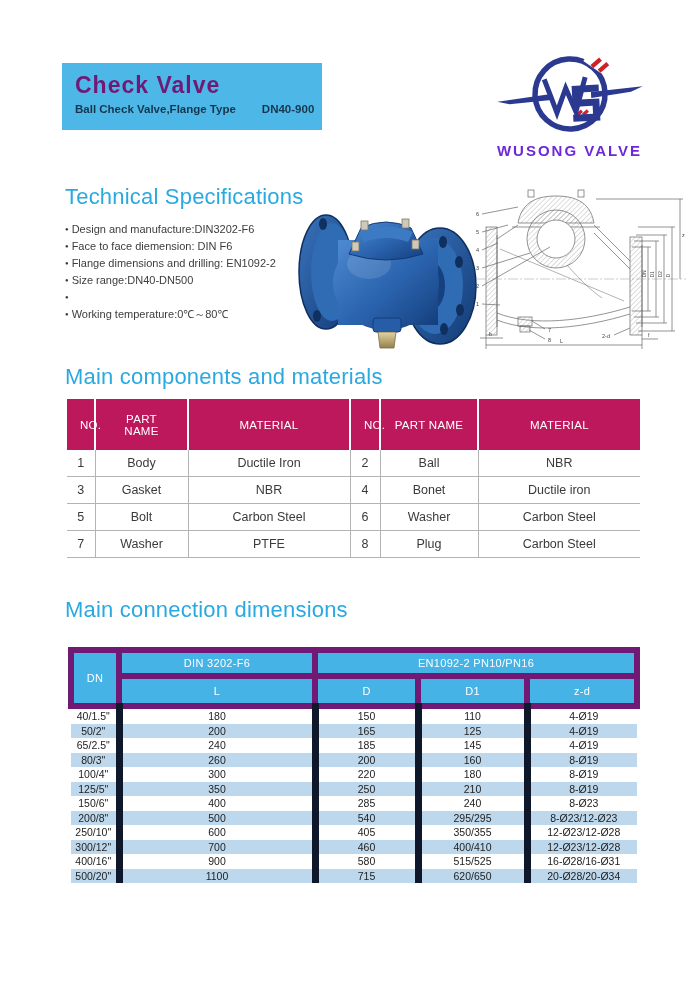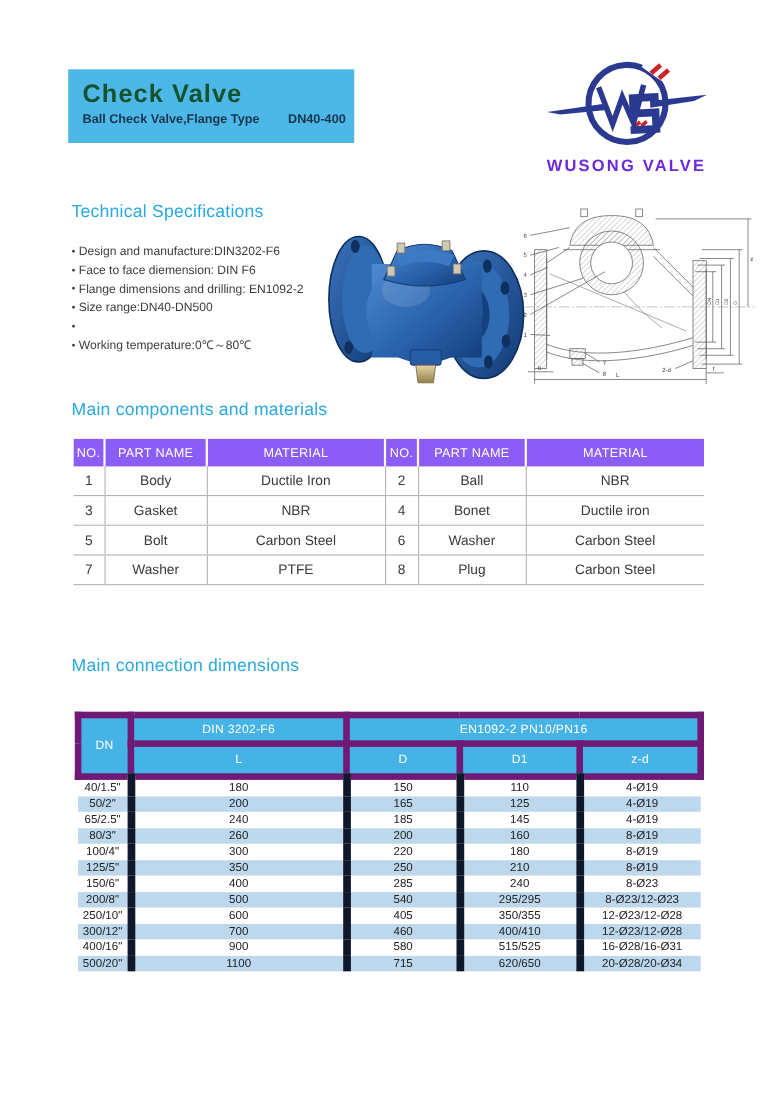--- a/index.html
+++ b/index.html
@@ -8,36 +8,36 @@
     background:#ffffff; overflow:hidden;
     font-family:"Liberation Sans", sans-serif; color:#333;
   }
   
   .title-block{
     position:absolute; left:62px; top:63px; width:260px; height:67px;
     background:#4db8e8; box-sizing:border-box; padding:9px 0 0 13px;
   }
   .title-block h1{
     margin:0; font-size:23px; line-height:26px; font-weight:bold;
-    color:#14532d; letter-spacing:1px;
+    color:#701a75; letter-spacing:1px;
   }
   .title-sub{
     margin-top:5px; font-size:11.5px; font-weight:bold; color:#16364d;
     display:flex; gap:26px; white-space:nowrap;align-items:center;
   }
   
   .logo{position:absolute; left:492px; top:48px; width:155px; text-align:center;}
   .logo svg{display:block; margin:0 auto;}
   .logo-text{
     margin-top:2px; font-size:15px; font-weight:bold; color:#6d28d9;
     letter-spacing:2px; white-space:nowrap;
   }
   
   .sec-heading{
-    position:absolute; left:65px; font-size:16px; color:#29a9e0; font-weight:400;
+    position:absolute; left:65px; font-size:22px; color:#29a9e0; font-weight:400;
     letter-spacing:0.2px;
   }
   #h-specs{top:184px;}
   #h-comp{top:364px;}
   #h-dim{top:597px;}
   
   .spec-list{position:absolute; left:65px; top:221px; width:250px;}
   .spec-item{
     font-size:11px; line-height:17px; color:#3c3c3c; white-space:nowrap;
     display:flex; 
@@ -45,22 +45,22 @@
   .spec-item .dot{font-size:6px; margin-right:3px; color:#3c3c3c;}
   
   .valve-photo{position:absolute; left:293px; top:190px;}
   .tech-drawing{position:absolute; left:472px; top:187px;}
   
   .comp-table{
     position:absolute; left:67px; top:399px; width:573px;
     border-collapse:collapse; table-layout:fixed; text-align:center;
   }
   .comp-table th{
-    background:#8b5cf6; color:#fff; font-weight:400; font-size:11.5px;
-    height:25px; padding:0; border-left:2px solid #fff; letter-spacing:0.3px;
+    background:#be185d; color:#fff; font-weight:400; font-size:11.5px;
+    height:25px; padding:13px; border-left:2px solid #fff; letter-spacing:0.3px;
   }
   .comp-table th:first-child{border-left:none;}
   .comp-table td{
     font-size:12.5px; color:#3a3a3a; height:26px; padding:0;
     border-bottom:1px solid #b3b3b3; border-left:1px solid #b3b3b3;
   }
   .comp-table td:first-child{border-left:none;}
   
   .dim-table{
     position:absolute; left:68px; top:647px; width:570px;
@@ -82,21 +82,21 @@
 </style>
 </head>
 <body>
 
 <div class="page">
 
   <div class="title-block">
     <h1>Check Valve</h1>
     <div class="title-sub">
       <span>Ball Check Valve,Flange Type</span>
-      <span>DN40-400</span>
+      <span>DN40-900</span>
     </div>
   </div>
 
   <div class="logo">
     <svg width="150" height="92" viewBox="0 0 150 92">
       <g transform="rotate(-3 75 46)">
         <circle cx="75" cy="46" r="35" fill="none" stroke="#2b3990" stroke-width="5.5"></circle>
 
         <rect x="92" y="8" width="22" height="14" fill="#ffffff" transform="rotate(38 103 15)"></rect>
 

